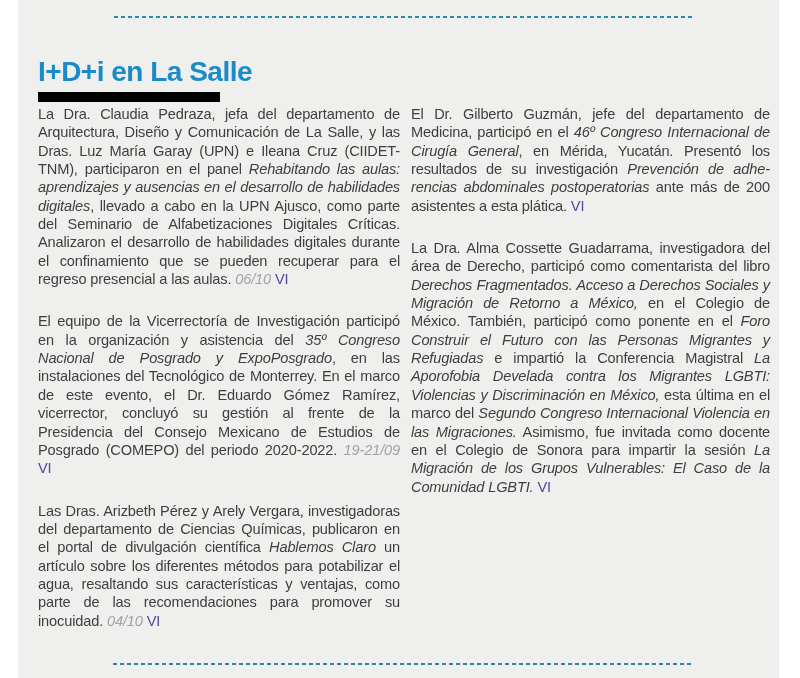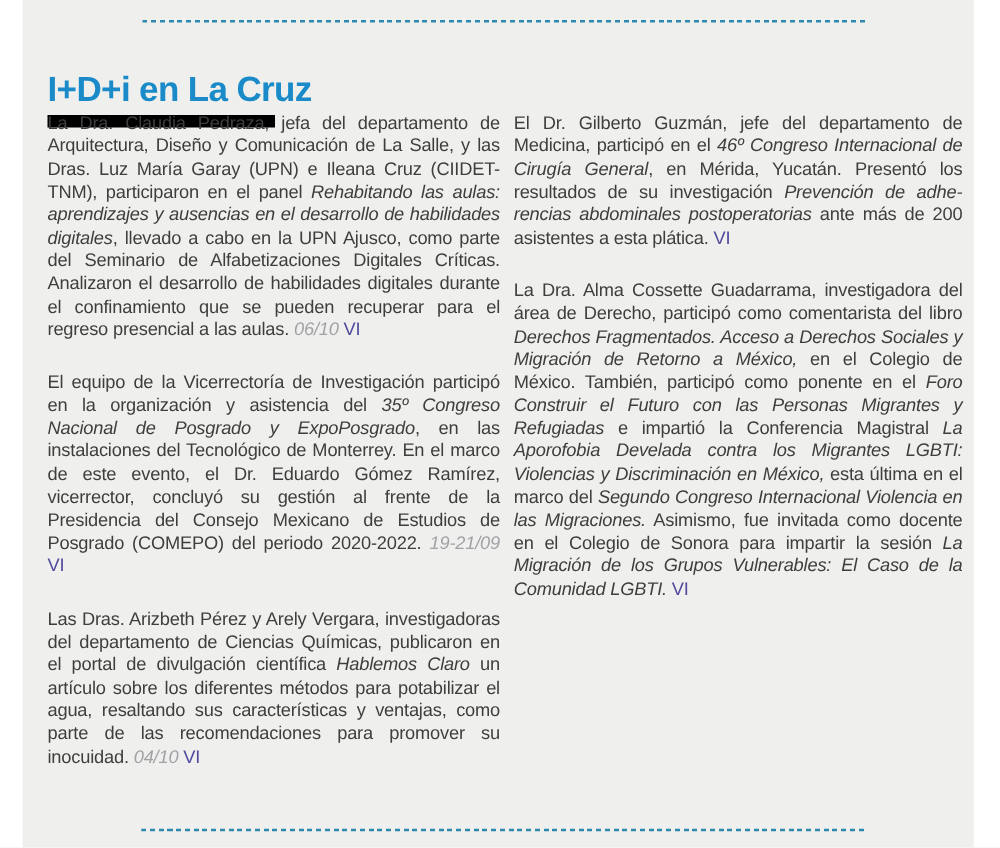--- a/index.html
+++ b/index.html
@@ -27,42 +27,42 @@
     letter-spacing: -0.5px;
     color: var(--accent);
     margin: 0; line-height: 1;
   }
   .title-bar {
     position: absolute; left: 38px; top: 92px;
     width: 182px; height: 10px;
     background: var(--bar, #000);
   }
   .col {
-    position: absolute; top: 90px;
+    position: absolute; top: 105px;
     font-size: 14.6px; line-height: 18.35px;
     letter-spacing: -0.15px;
     text-align: justify;
     color: var(--body);
   }
   .col-left  { left: 38px;  width: 362px; }
   .col-right { left: 411px; width: 359px; }
   .col p { margin: 0 0 24px 0; }
   .t-n { }
   .t-i { font-style: italic; }
   .t-d { font-style: italic; color: var(--date); }
   .t-v { color: var(--vi); }
 </style>
 </head>
 <body>
 
 <div class="sheet"></div>
 
 <div class="dash dash-top"></div>
 
-<h1 class="title">I+D+i en La Cruz</h1>
+<h1 class="title">I+D+i en La Salle</h1>
 <div class="title-bar"></div>
 
 <div class="col col-left">
   <p><span class="t-n">La Dra. Claudia Pedraza, jefa del departamento de Arquitectura, Diseño y Comunicación de La Salle, y las Dras. Luz María Garay (UPN) e Ileana Cruz (CIIDET-TNM), participaron en el panel </span><span class="t-i">Rehabitando las aulas: aprendizajes y ausencias en el desarrollo de habilidades digitales</span><span class="t-n">, llevado a cabo en la UPN Ajusco, como parte del Seminario de Alfabetizaciones Digitales Críticas. Analizaron el desarrollo de habilidades digitales durante el confinamiento que se pueden recuperar para el regreso presencial a las aulas. </span><span class="t-d">06/10 </span><span class="t-v">VI</span></p>
   <p><span class="t-n">El equipo de la Vicerrectoría de Investigación participó en la organización y asistencia del </span><span class="t-i">35º Congreso Nacional de Posgrado y ExpoPosgrado</span><span class="t-n">, en las instalaciones del Tecnológico de Monterrey. En el marco de este evento, el Dr. Eduardo Gómez Ramírez, vicerrector, concluyó su gestión al frente de la Presidencia del Consejo Mexicano de Estudios de Posgrado (COMEPO) del periodo 2020-2022. </span><span class="t-d">19-21/09 </span><span class="t-v">VI</span></p>
   <p><span class="t-n">Las Dras. Arizbeth Pérez y Arely Vergara, investiga­doras del departamento de Ciencias Químicas, publi­caron en el portal de divulgación científica </span><span class="t-i">Hablemos Claro</span><span class="t-n"> un artículo sobre los diferentes métodos para potabilizar el agua, resaltando sus características y ventajas, como parte de las recomendaciones para promover su inocuidad. </span><span class="t-d">04/10 </span><span class="t-v">VI</span></p>
 </div>
 
 <div class="col col-right">
   <p><span class="t-n">El Dr. Gilberto Guzmán, jefe del departamento de Medicina, participó en el </span><span class="t-i">46º Congreso Internacional de Cirugía General</span><span class="t-n">, en Mérida, Yucatán. Presentó los resultados de su investigación </span><span class="t-i">Prevención de adhe­rencias abdominales postoperatorias</span><span class="t-n"> ante más de 200 asistentes a esta plática. </span><span class="t-v">VI</span></p>

